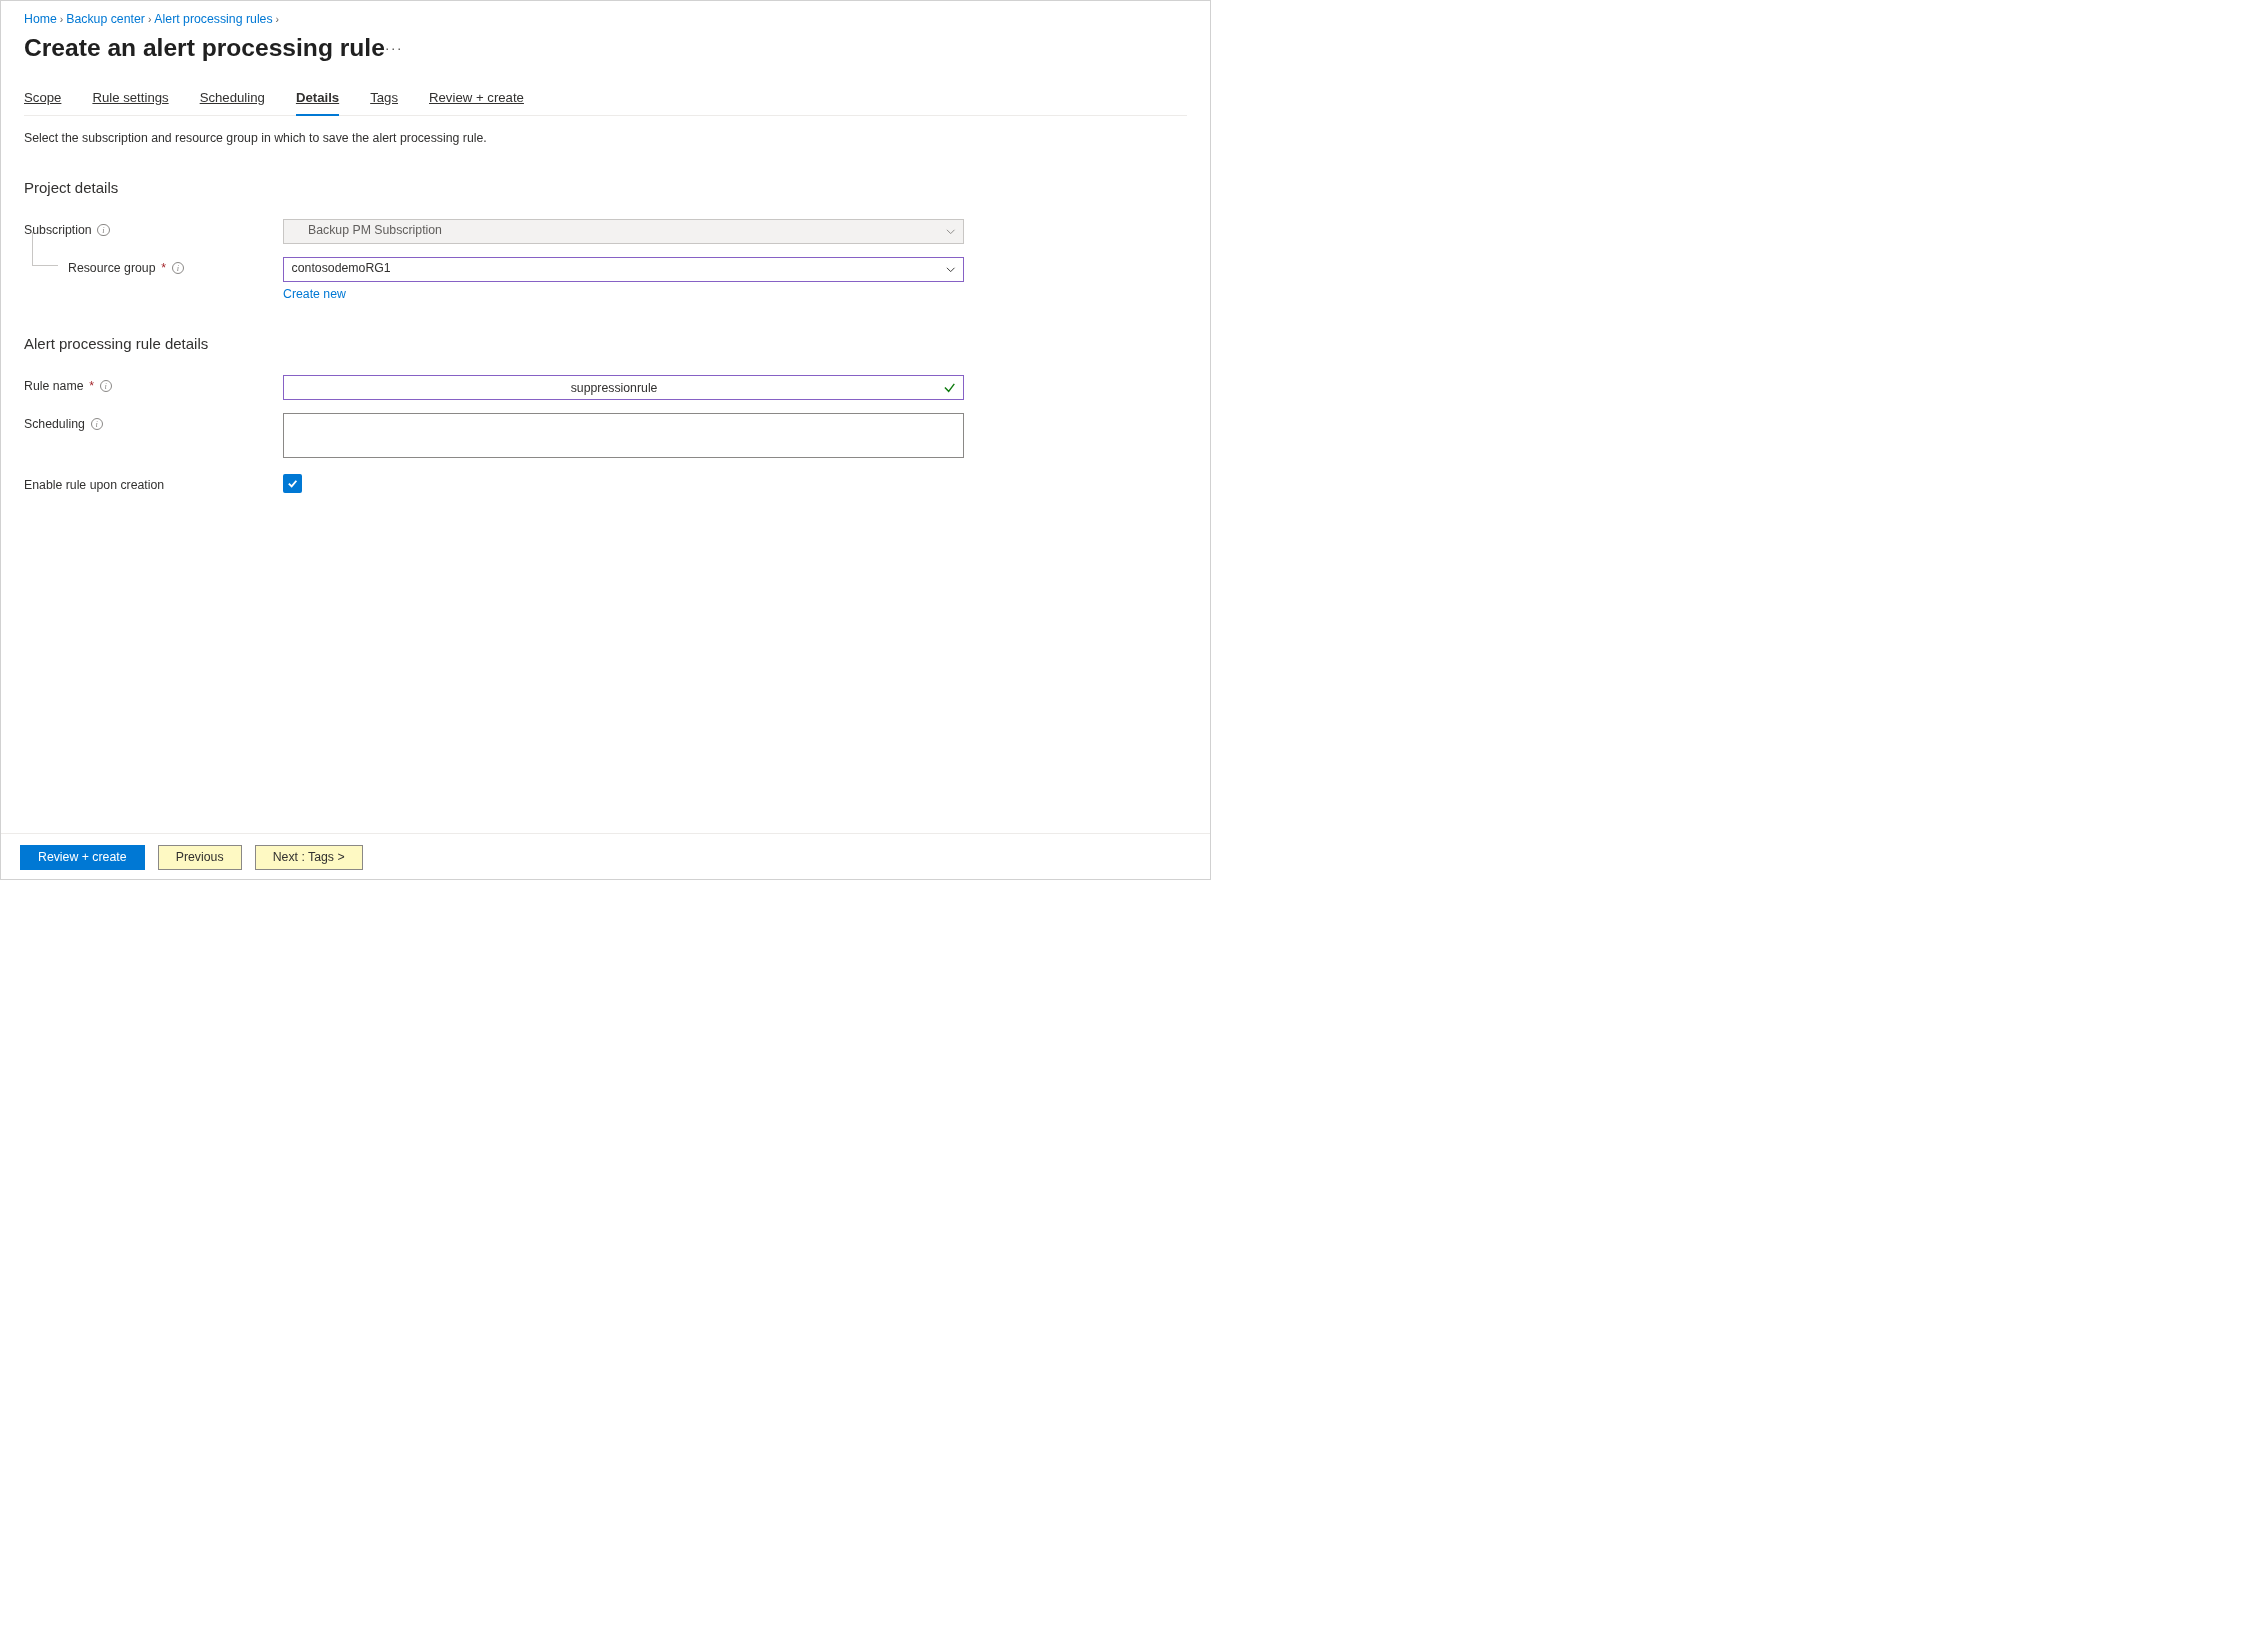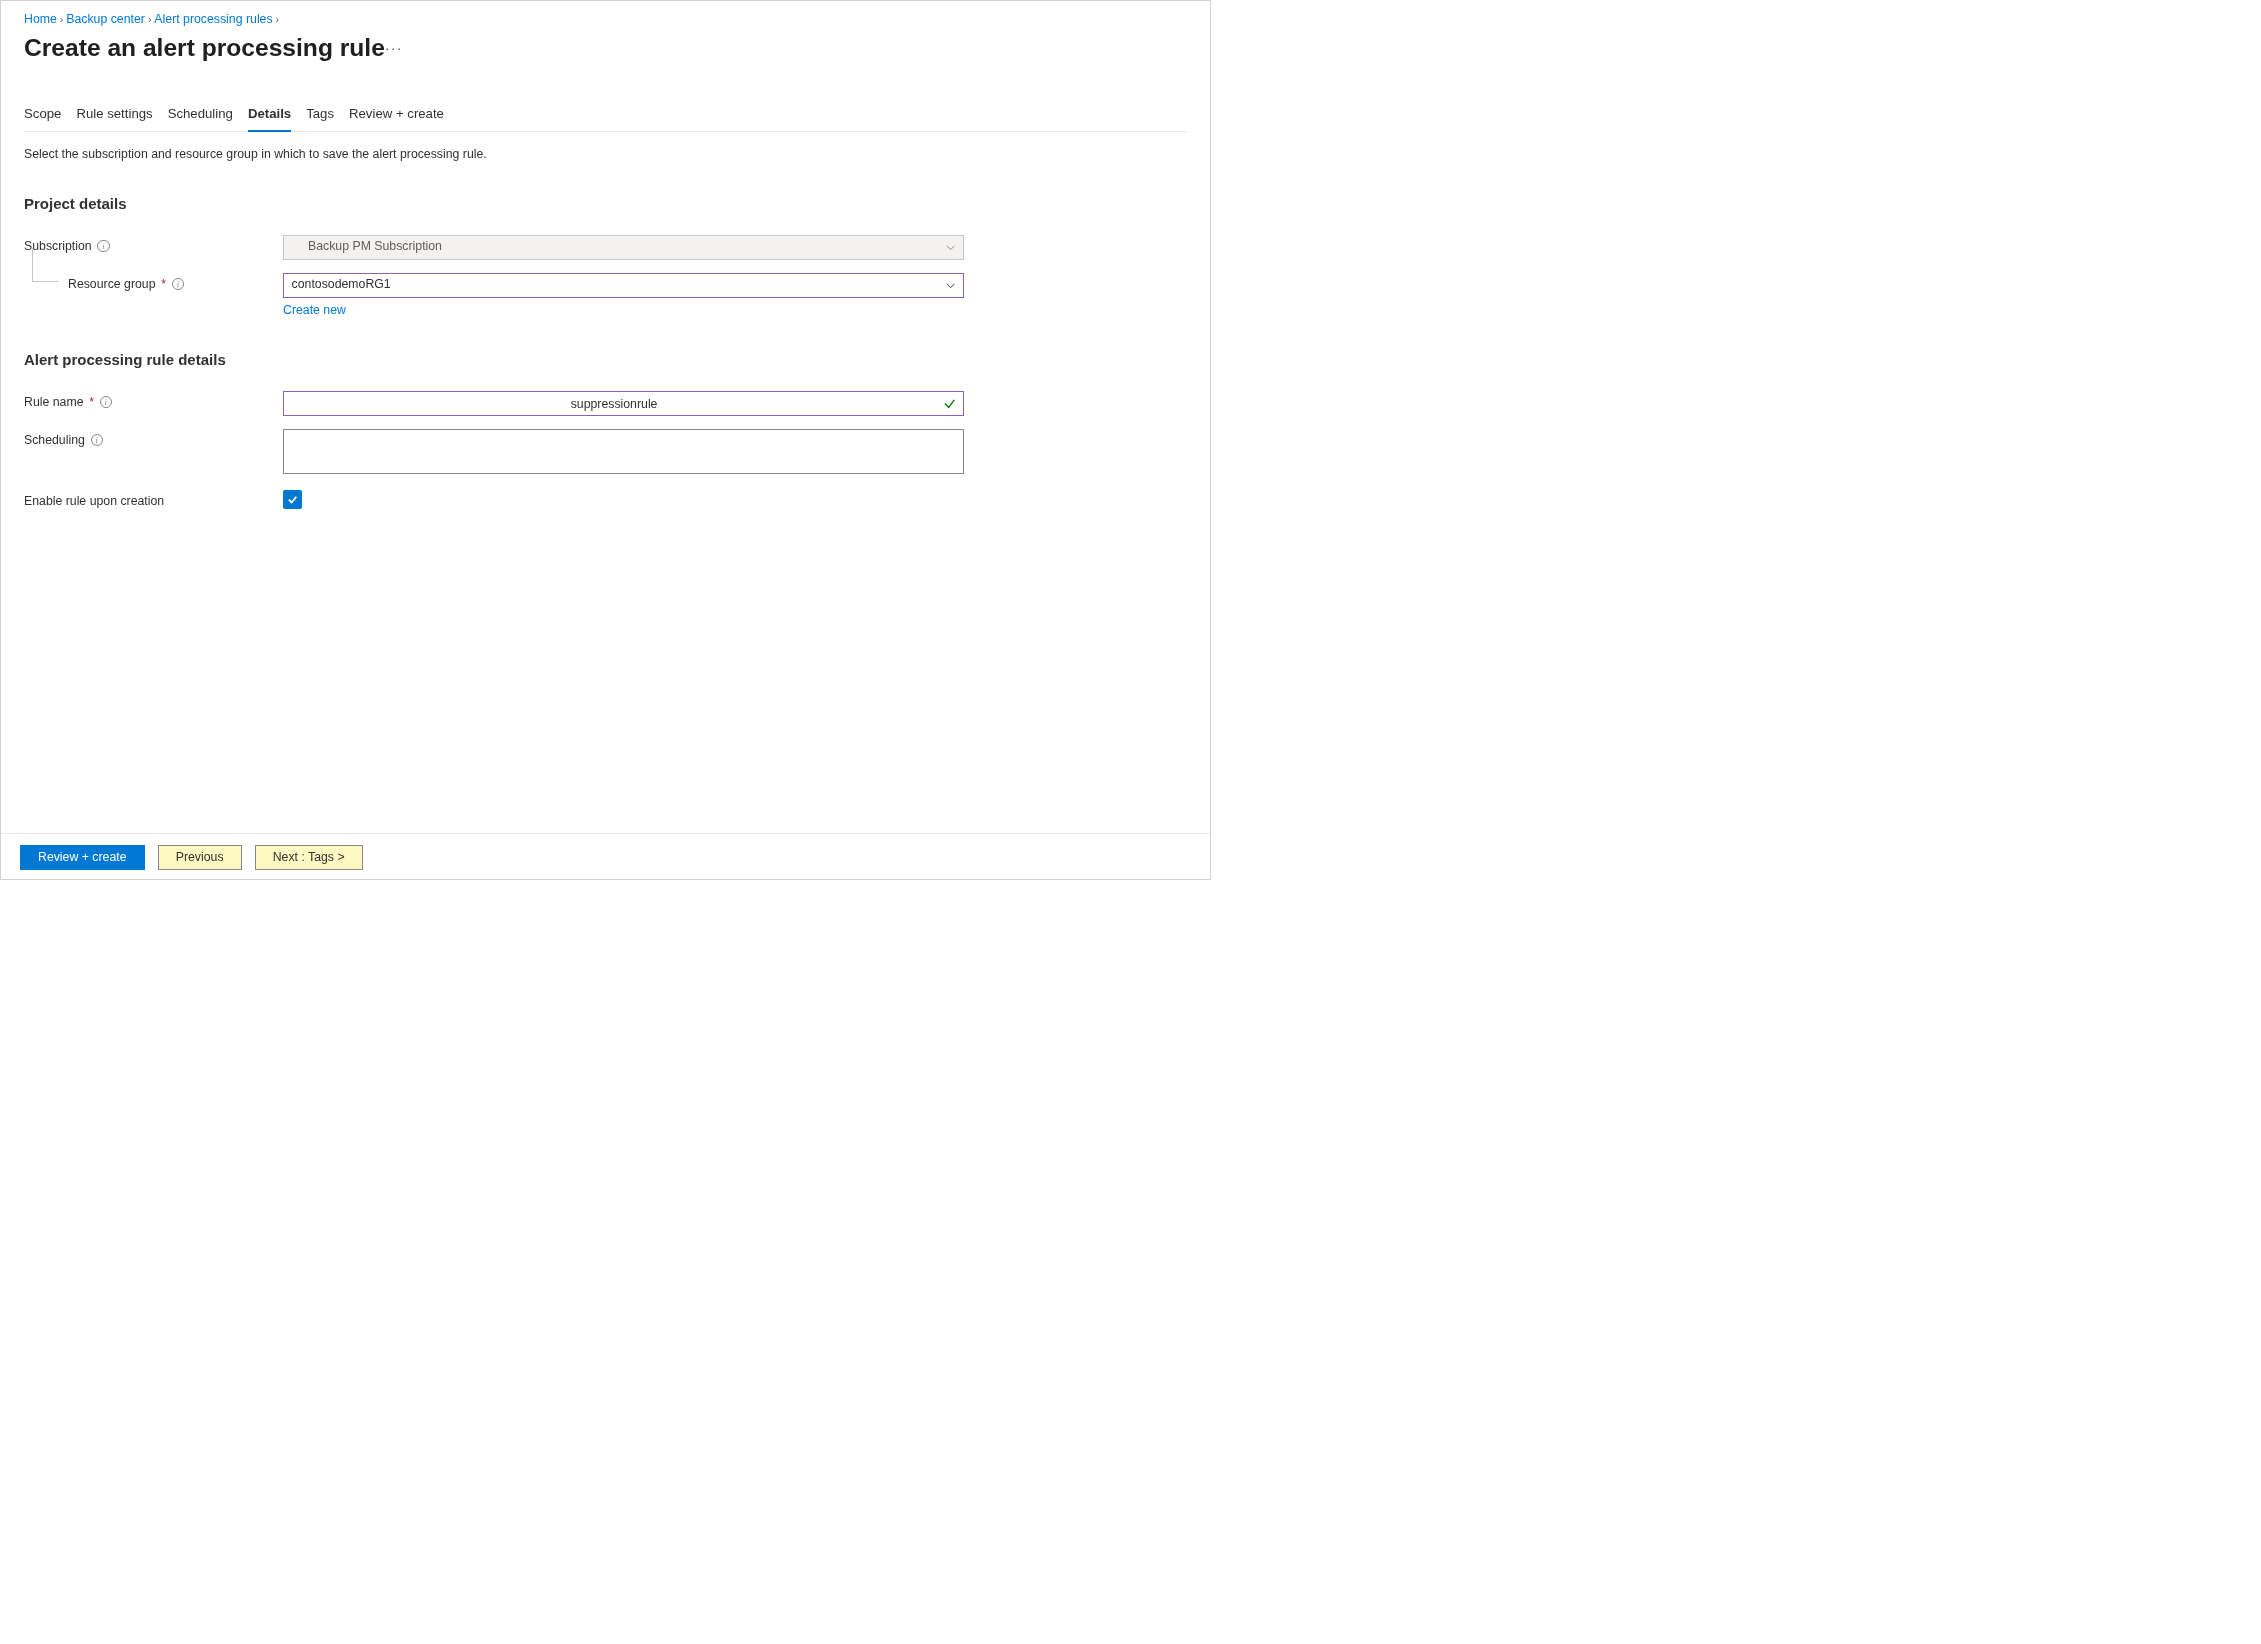--- a/index.html
+++ b/index.html
@@ -22,42 +22,43 @@
       font-size: 12.3px;
       margin-bottom: 7.6px;
     }
     .breadcrumb a { color: #0078d4; text-decoration: none; }
     .chev { color: #605e5c; font-size: 10.4px; }
     .title-row { display: flex; align-items: center; margin-top: 3.8px; }
     .page-title { font-size: 24.6px; font-weight: 600; color: #202020; }
     .ellipsis-btn { color: #605e5c; font-size: 15px; cursor: pointer; letter-spacing: 0.9px; }
     .tabs {
       display: flex;
-      gap: 15px;
-      margin-top: 36px;
+      gap: 31px;
+      margin-top: 20px;
       border-bottom: 0.9px solid #edebe9;
       padding-bottom: 0;
+      text-decoration: underline;
     }
     .tab {
       padding: 7.6px 0 9.5px 0;
       font-size: 13.2px;
       color: #323130;
       cursor: pointer;
       border-bottom: 2.8px solid transparent;
       margin-bottom: -0.9px;
     }
     .tab.active { font-weight: 600; border-bottom: 2.8px solid #0078d4; }
     .helper {
       margin-top: 15px;
       font-size: 12.3px;
       color: #323130;
     }
     .section-heading {
       font-size: 15px;
-      font-weight: 700;
+      font-weight: 400;
       margin-top: 34px;
       margin-bottom: 23px;
     }
     .form-row {
       display: flex;
       align-items: flex-start;
       margin-bottom: 13.2px;
     }
     .form-label-col {
       width: 259px;

